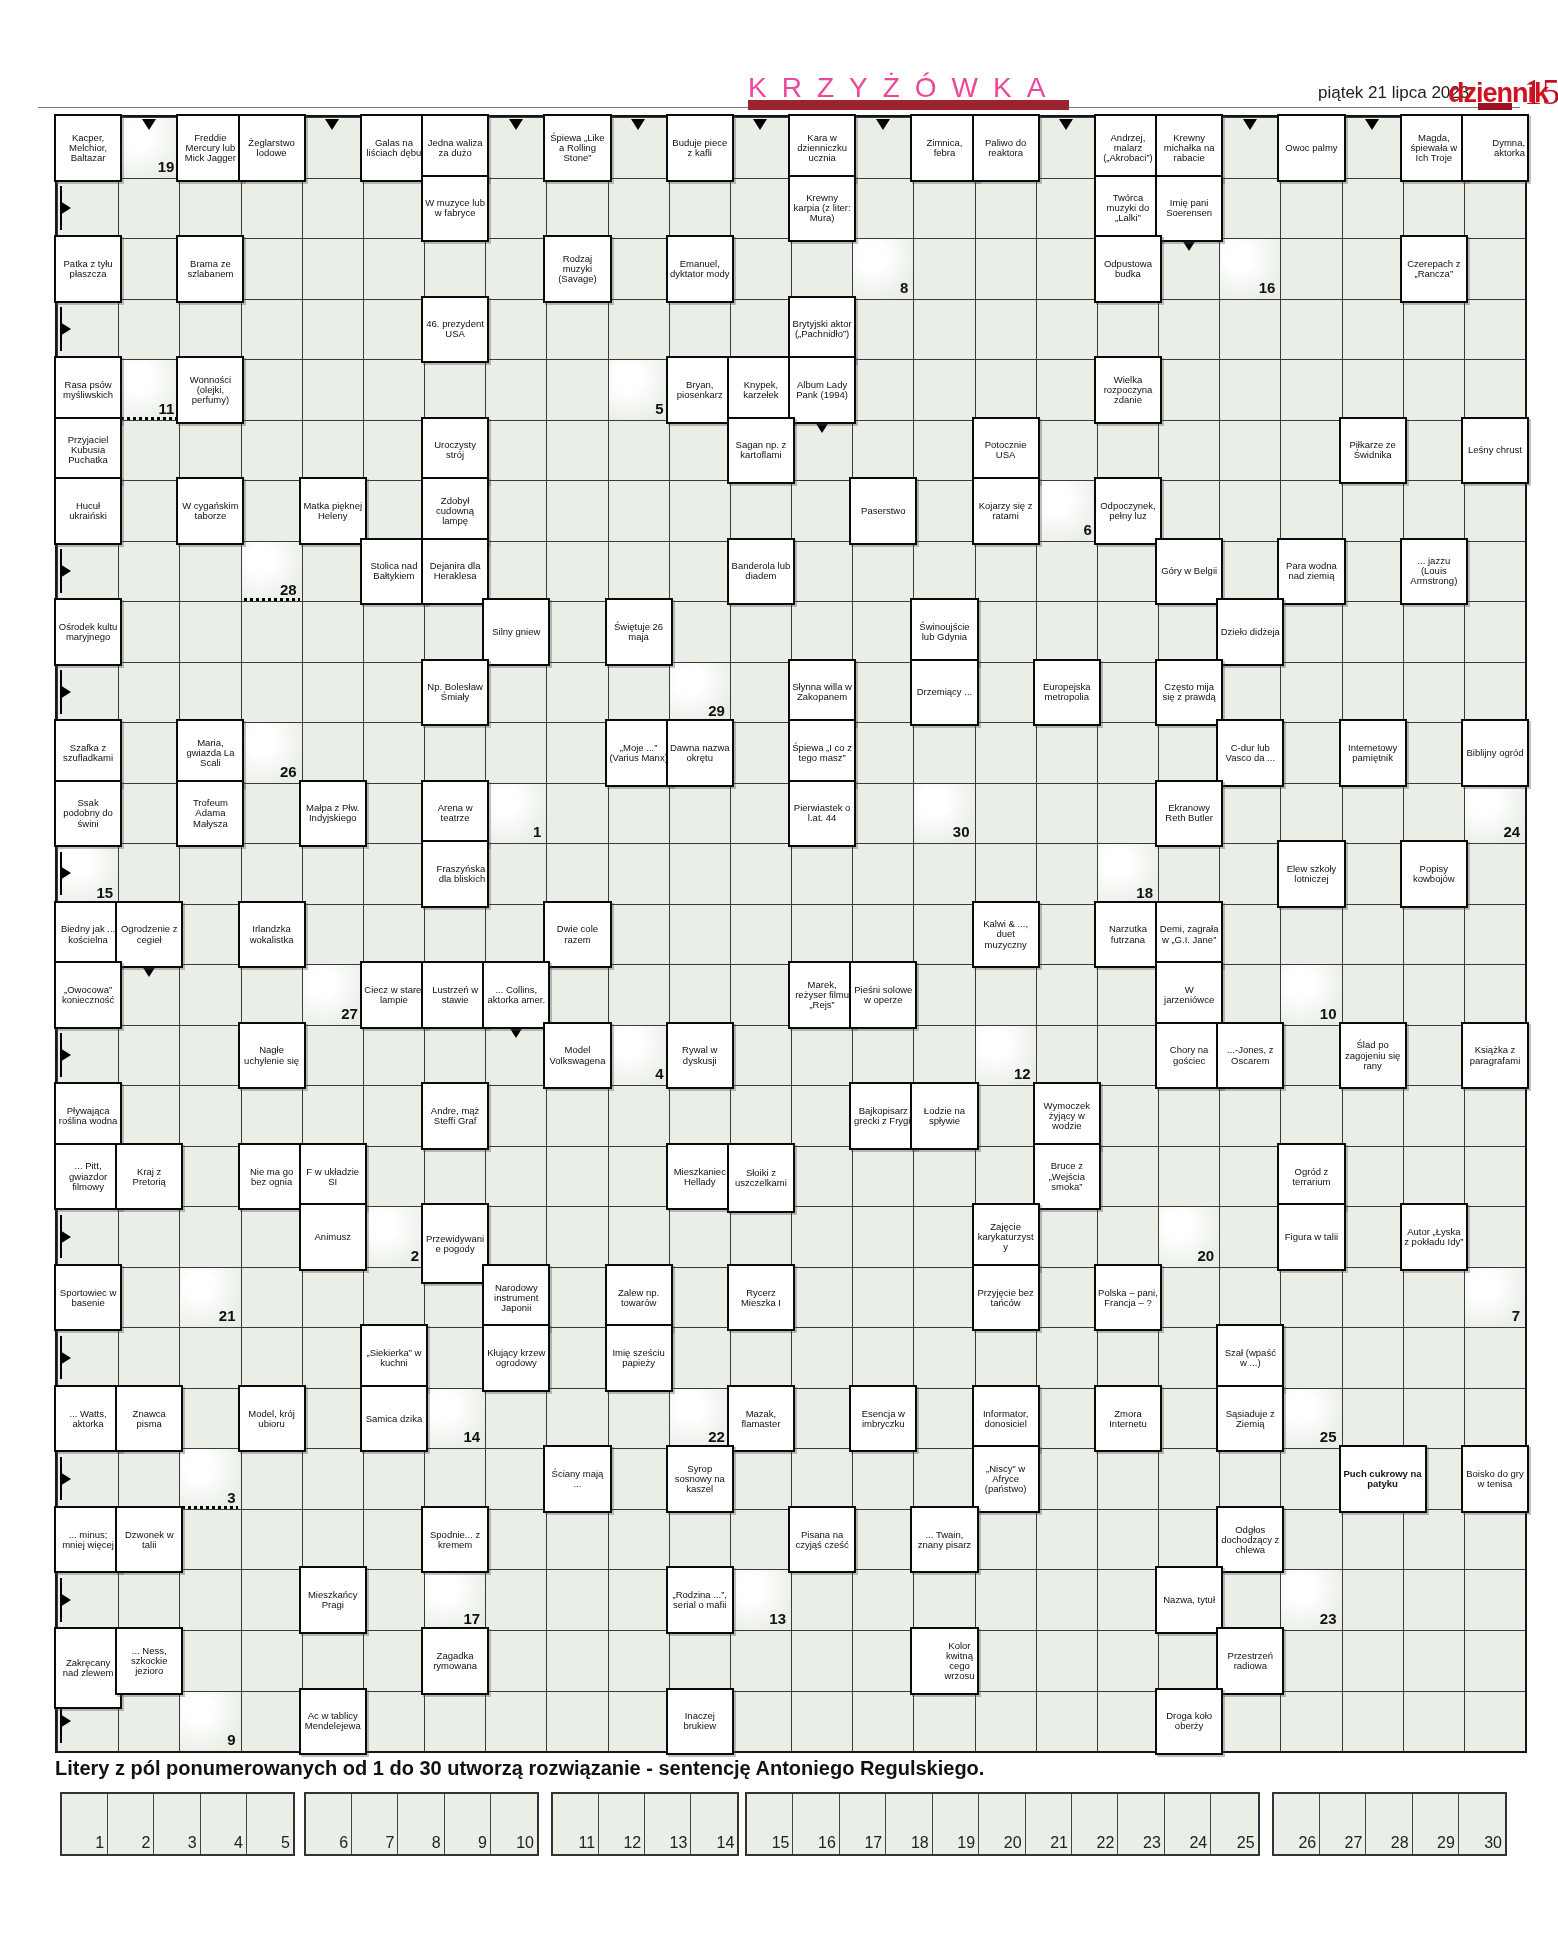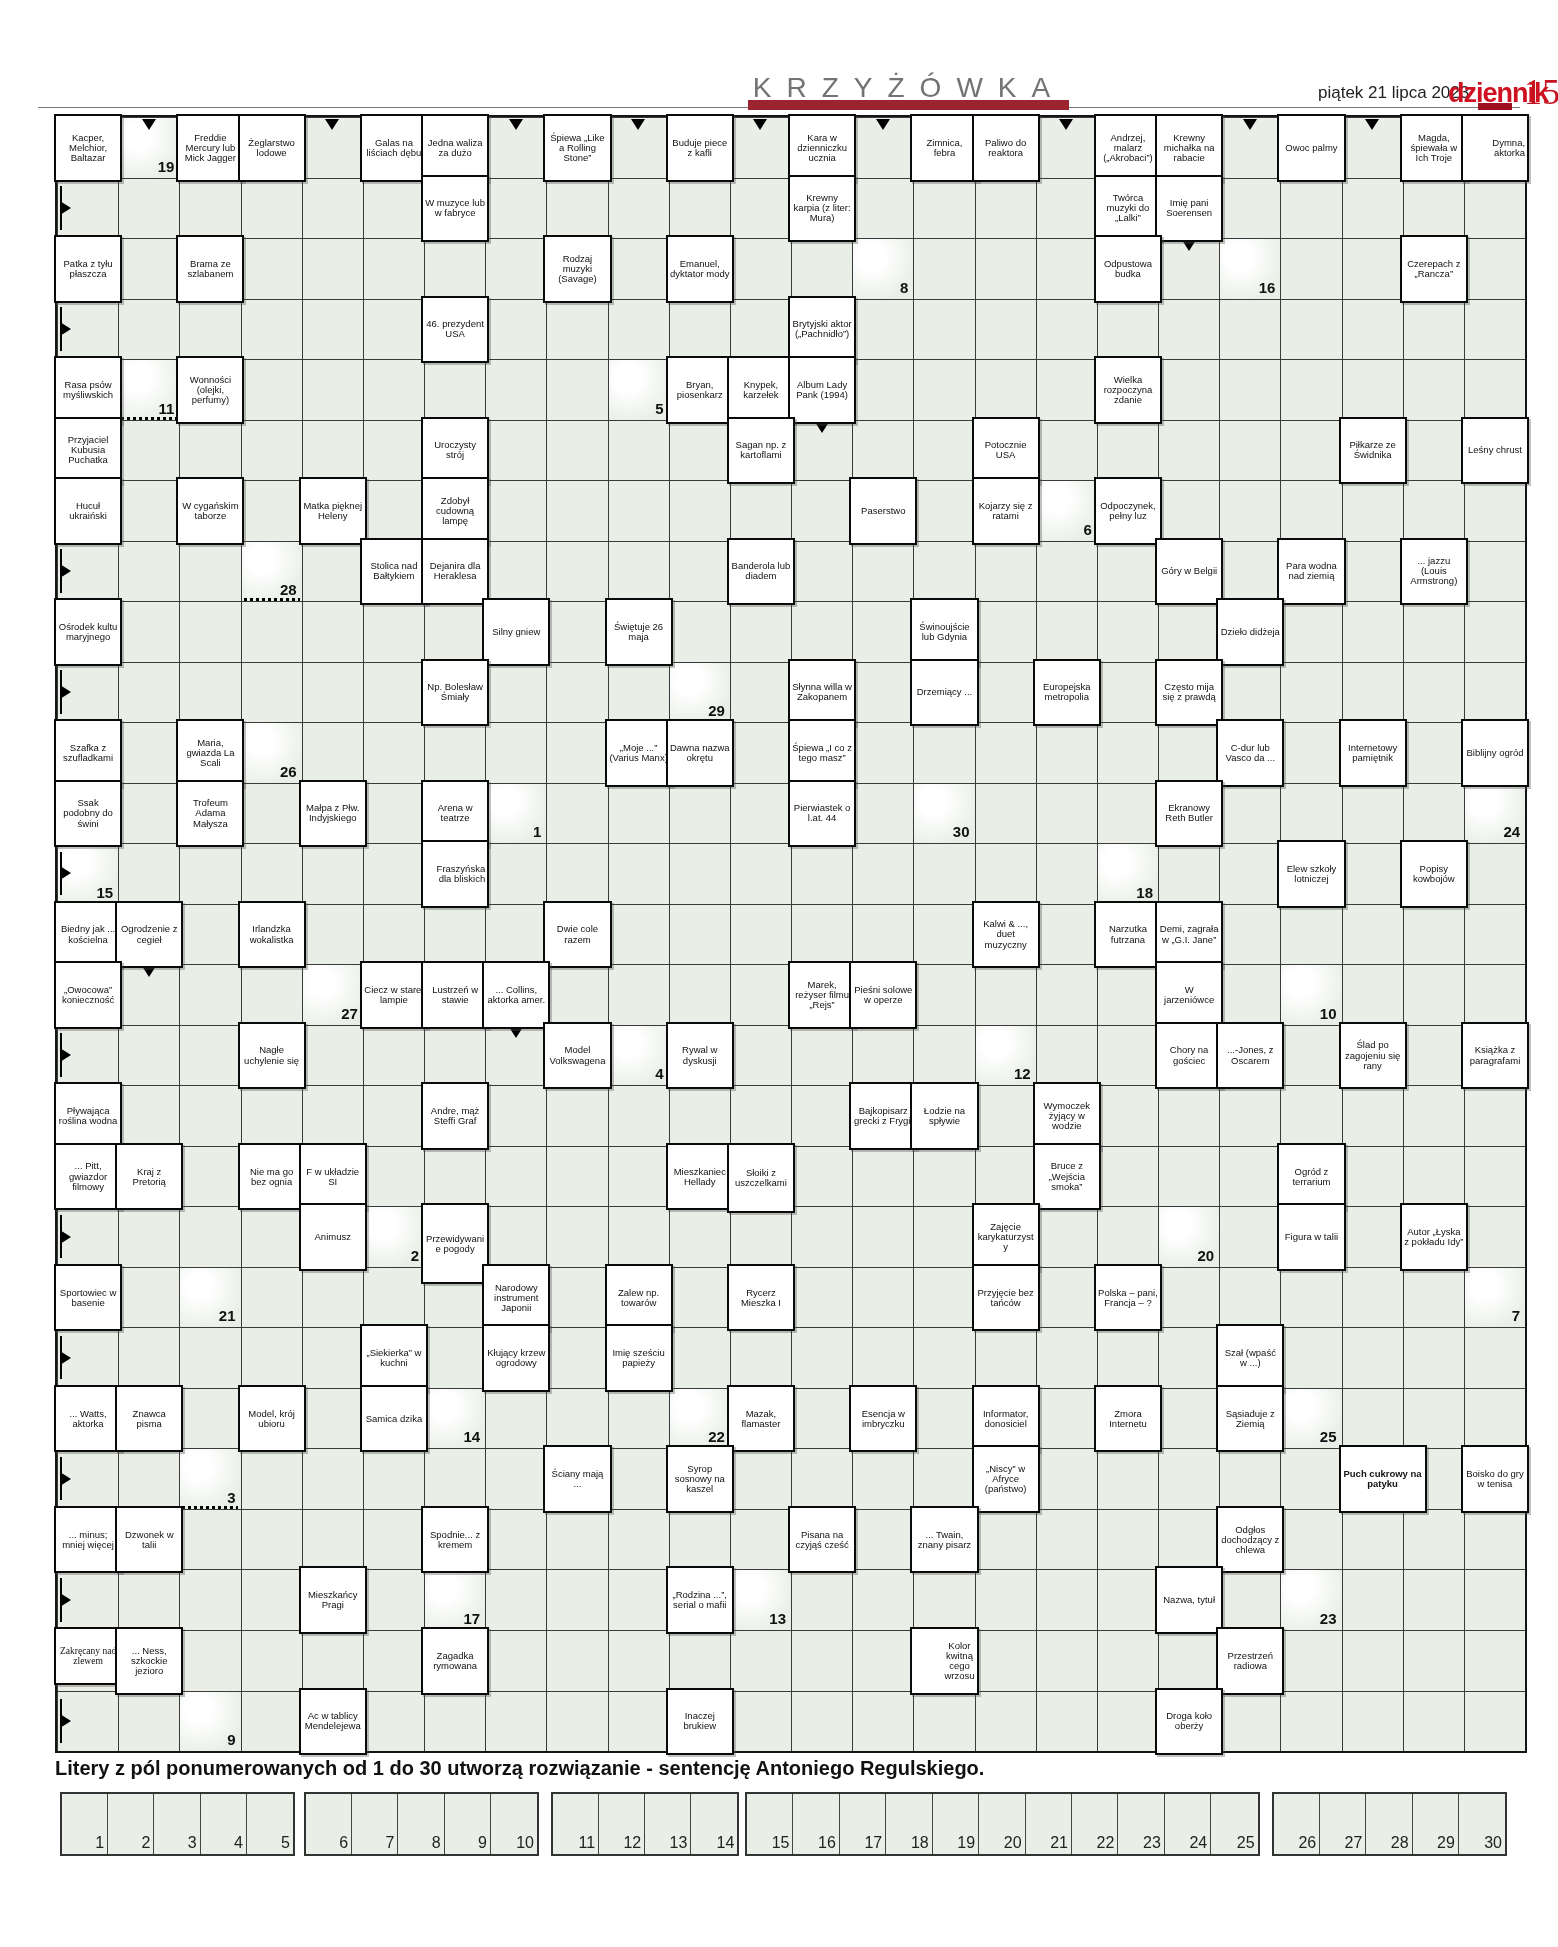--- a/index.html
+++ b/index.html
@@ -1,21 +1,21 @@
 <!DOCTYPE html>
 <html><head>
 <meta charset="utf-8">
 <style>
   html,body{margin:0;padding:0;background:#fff;}
   .page{position:relative;width:1558px;height:1947px;background:#ffffff;
         font-family:"Liberation Sans",sans-serif;color:#111;overflow:hidden;}
   
   .hrule{position:absolute;left:38px;top:107px;width:1482px;height:1px;background:#777;}
-  .section-title{position:absolute;left:748px;top:72px;width:322px;text-align:center;
-        font-size:28px;letter-spacing:15px;color:#737373;font-weight:400;white-space:nowrap;}
+  .section-title{position:absolute;left:748px;top:72px;width:322px;text-align:left;
+        font-size:28px;letter-spacing:15px;color:#ec4899;font-weight:400;white-space:nowrap;}
   .redbar{position:absolute;left:748px;top:100px;width:321px;height:10px;background:#9c2431;}
   .date{position:absolute;left:1318px;top:83px;font-size:17px;color:#222;}
   .masthead{position:absolute;left:1448px;top:78px;font-size:27px;font-weight:bold;
         color:#cf1222;letter-spacing:-1px;}
   .masthead-sub{position:absolute;left:1478px;top:103px;width:34px;height:7px;background:#9c1020;}
   .pagenum{position:absolute;left:1524px;top:74px;font-family:"Liberation Serif",serif;
         font-size:36px;color:#c41320;line-height:1;}
   
   #grid{position:absolute;left:55px;top:115px;width:1468px;height:1634px;
         background-color:#e9efe7;border:2px solid #151515;box-sizing:content-box;
@@ -815,21 +815,21 @@
         <div class="tri r"></div>
       </div>
       <div class="clue" style="left: 608.7px; top: 1449.48px; width: 68.17px; height: 67.52px;">
         <span class="txt">„Rodzina ...”, serial o mafii</span>
         <div class="tri r"></div>
       </div>
       <div class="clue" style="left: 1098.06px; top: 1449.48px; width: 68.17px; height: 67.52px;">
         <span class="txt">Nazwa, tytuł</span>
         <div class="tri r"></div>
       </div>
-      <div class="clue" style="left: -3px; top: 1510px; width: 68.17px; height: 58px; font-family: Liberation Serif, serif;">
+      <div class="clue" style="left: -3px; top: 1510px; width: 68.17px; height: 82px;">
         <span class="txt">Zakręcany nad zlewem</span>
       </div>
       <div class="clue" style="left: 58.17px; top: 1510px; width: 68.17px; height: 67.52px;">
         <span class="txt">... Ness, szkockie jezioro</span>
         <div class="tri r"></div>
       </div>
       <div class="clue" style="left: 364.02px; top: 1510px; width: 68.17px; height: 67.52px;">
         <span class="txt">Zagadka rymowana</span>
         <div class="tri r"></div>
       </div>

